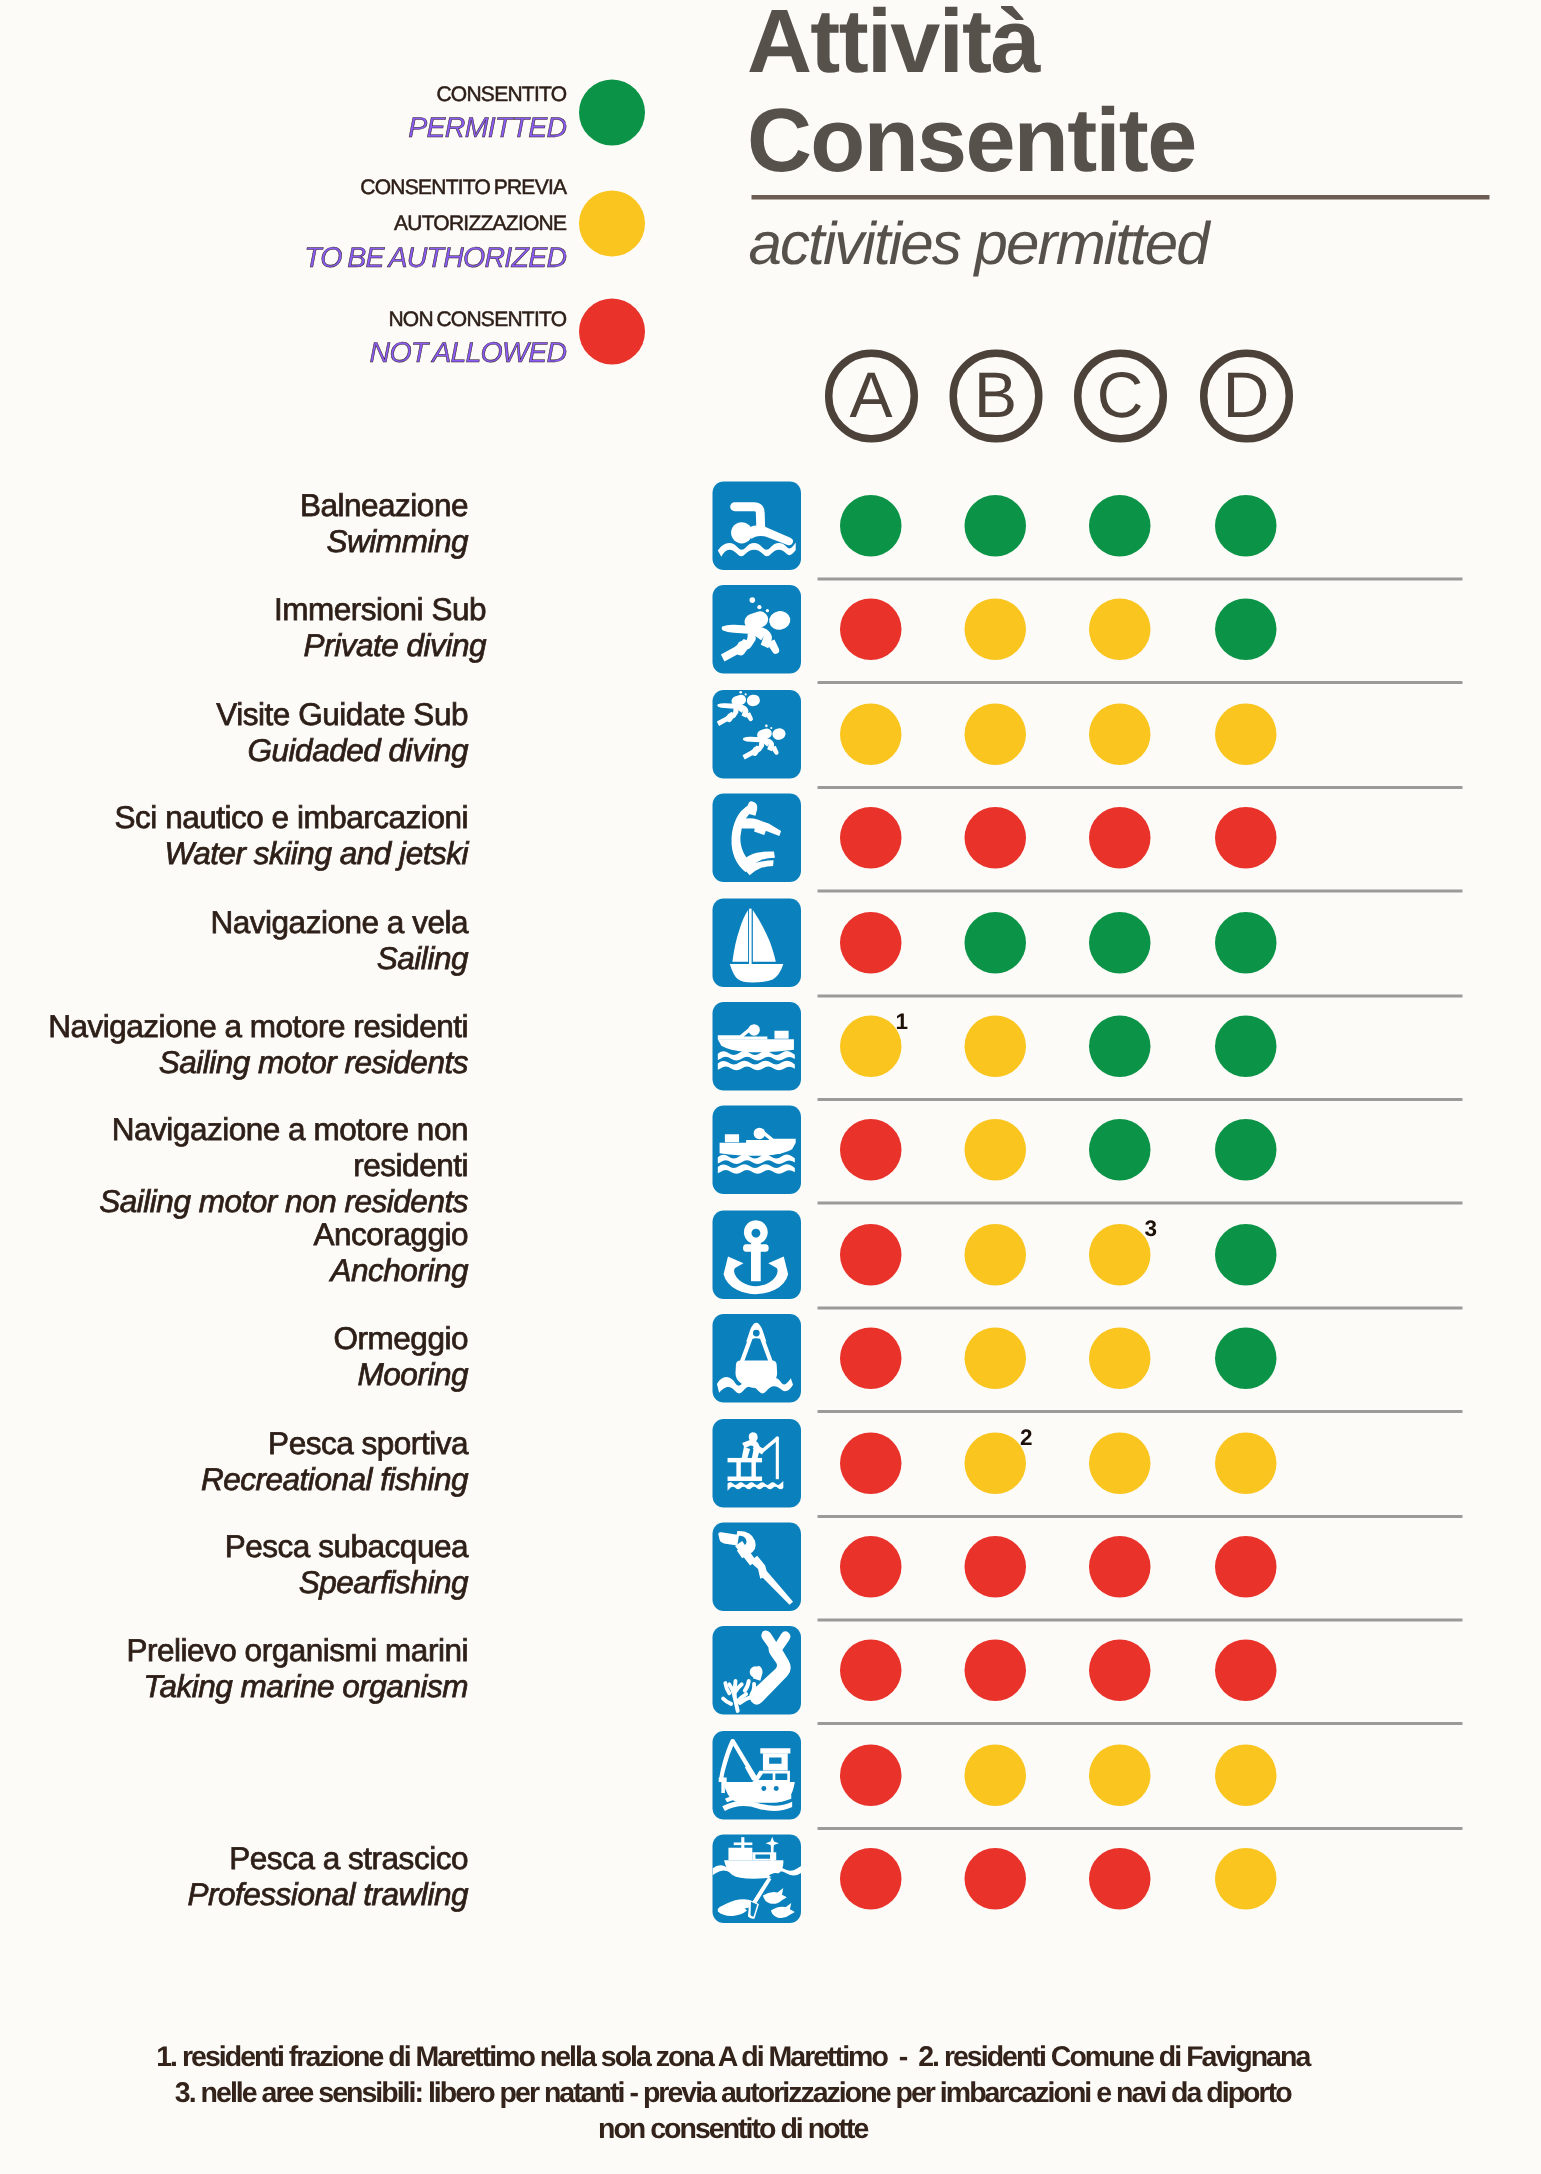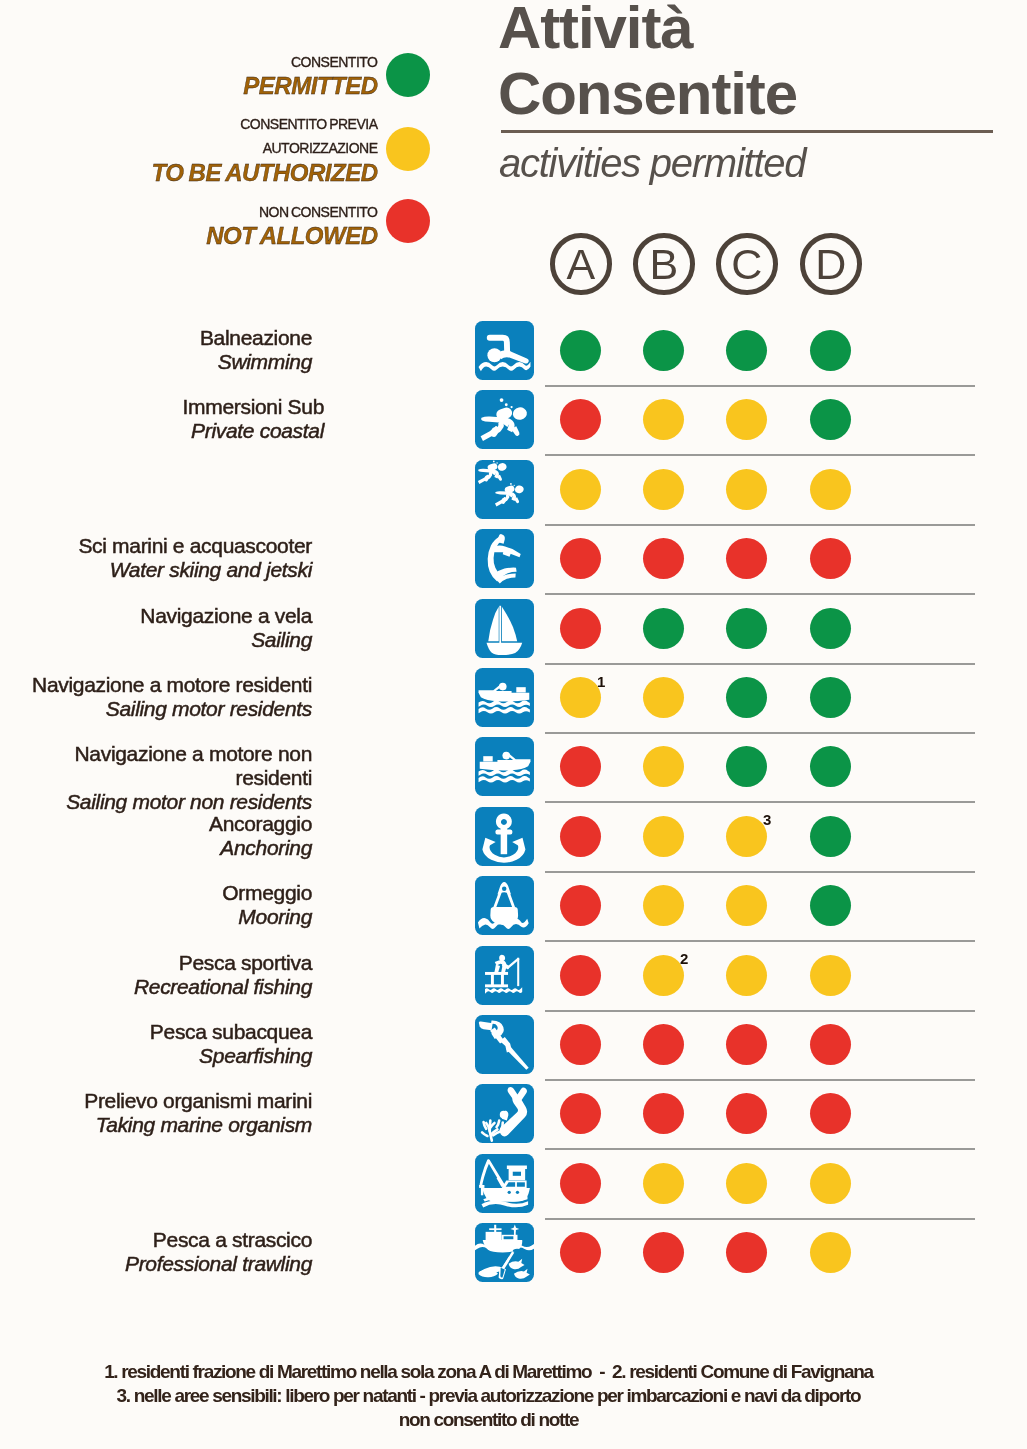--- a/index.html
+++ b/index.html
@@ -4,21 +4,21 @@
 <style>
   html,body{margin:0;padding:0;}
   body{width:1027px;height:1449px;background:#fdfbf8;overflow:hidden;position:relative;
        font-family:"Liberation Sans",sans-serif;-webkit-font-smoothing:antialiased;}
   .page{position:absolute;left:0;top:0;width:1027px;height:1449px;}
 
   
   #legend{position:absolute;left:120px;top:40px;width:320px;}
   .legend-row{position:absolute;right:0;text-align:right;}
   .legend-it{color:#2d1f18;font-size:14px;line-height:24.3px;font-weight:400;letter-spacing:-0.5px;word-spacing:-1px;white-space:pre-line;-webkit-text-stroke:0.35px #2d1f18;}
-  .legend-en{color:#a16207;font-size:24px;line-height:24.3px;font-weight:700;font-style:italic;letter-spacing:-0.5px;word-spacing:-1px;-webkit-text-stroke:0.35px #2d1f18;}
+  .legend-en{color:#8b5cf6;font-size:19px;line-height:24.3px;font-weight:400;font-style:italic;letter-spacing:-0.5px;word-spacing:-1px;-webkit-text-stroke:0.35px #2d1f18;}
   .legend-dot{position:absolute;width:44px;height:44px;border-radius:50%;}
 
   
   #title{position:absolute;left:498px;top:-5.5px;width:520px;}
   .title-line{color:#57514c;font-weight:bold;font-size:60px;line-height:66px;letter-spacing:-1.1px;}
   #title-rule{position:absolute;left:501px;top:129.5px;width:492px;height:3px;background:#6b5d52;}
   #subtitle{position:absolute;left:499px;top:140px;color:#57514c;font-style:italic;font-size:40px;line-height:46px;letter-spacing:-1.25px;}
 
   
   .col-head{position:absolute;width:61.5px;height:61.5px;border:5.2px solid #4d4239;border-radius:50%;
@@ -93,21 +93,21 @@
         </div>
         <div class="dot" style="left: 560px; background: rgb(11, 148, 71);"></div>
         <div class="dot" style="left: 643px; background: rgb(11, 148, 71);"></div>
         <div class="dot" style="left: 726px; background: rgb(11, 148, 71);"></div>
         <div class="dot" style="left: 810px; background: rgb(11, 148, 71);"></div>
         <div class="sep" style="top: 64px;"></div>
       </div>
       <div class="row" style="top: 390.4px; padding-left: 12px;">
         <div class="row-label">
           <div class="label-it">Immersioni Sub</div>
-          <div class="label-en">Private coastal</div>
+          <div class="label-en">Private diving</div>
         </div>
         <div class="icon-box">
           <svg viewBox="0 0 100 100" xmlns="http://www.w3.org/2000/svg" fill="#ffffff">
             <circle cx="45" cy="17" r="3.2"></circle>
             <circle cx="53" cy="25" r="2.4"></circle>
             <circle cx="62" cy="29" r="1.9"></circle>
             <ellipse cx="76" cy="40" rx="12" ry="10.5" transform="rotate(-10 76 40)"></ellipse>
             <g transform="rotate(-18 50 40)">
               <rect x="36" y="31" width="27" height="18" rx="9"></rect>
             </g>
@@ -118,20 +118,24 @@
             <path d="M36.5 61.5 Q42.5 65 41 70.5 L36 77.5 Q33.5 81.5 28 78.5 L13.5 86.5 L9.5 78.5 L25 70 Q28.5 68 30 64.5 Z"></path>
           </svg>
         </div>
         <div class="dot" style="left: 560px; background: rgb(232, 50, 42);"></div>
         <div class="dot" style="left: 643px; background: rgb(249, 197, 30);"></div>
         <div class="dot" style="left: 726px; background: rgb(249, 197, 30);"></div>
         <div class="dot" style="left: 810px; background: rgb(11, 148, 71);"></div>
         <div class="sep" style="top: 64px;"></div>
       </div>
       <div class="row" style="top: 459.8px;">
+        <div class="row-label">
+          <div class="label-it">Visite Guidate Sub</div>
+          <div class="label-en">Guidaded diving</div>
+        </div>
         <div class="icon-box">
           <svg viewBox="0 0 100 100" xmlns="http://www.w3.org/2000/svg" fill="#ffffff">
             <g transform="translate(-1,-13) scale(0.62)">
               <circle cx="53" cy="25" r="2.4"></circle>
               <circle cx="62" cy="29" r="1.9"></circle>
               <ellipse cx="76" cy="40" rx="12" ry="10.5" transform="rotate(-10 76 40)"></ellipse>
               <g transform="rotate(-18 50 40)">
                 <rect x="36" y="31" width="27" height="18" rx="9"></rect>
               </g>
               <path d="M11 47 Q17 44.5 25 45 L43 46 Q49 46.5 53 50 L60 55 L55 62.5 L47.5 57 Q44.5 55 40 55 L24 54 Q16.5 53.5 12 51.5 Q9.5 50.5 11 47 Z"></path>
@@ -156,21 +160,21 @@
           </svg>
         </div>
         <div class="dot" style="left: 560px; background: rgb(249, 197, 30);"></div>
         <div class="dot" style="left: 643px; background: rgb(249, 197, 30);"></div>
         <div class="dot" style="left: 726px; background: rgb(249, 197, 30);"></div>
         <div class="dot" style="left: 810px; background: rgb(249, 197, 30);"></div>
         <div class="sep" style="top: 64px;"></div>
       </div>
       <div class="row" style="top: 529.2px;">
         <div class="row-label">
-          <div class="label-it">Sci marini e acquascooter</div>
+          <div class="label-it">Sci nautico e imbarcazioni</div>
           <div class="label-en">Water skiing and jetski</div>
         </div>
         <div class="icon-box">
           <svg viewBox="0 0 100 100" xmlns="http://www.w3.org/2000/svg" fill="#ffffff">
             <path d="M45 9 Q51.5 10.5 50.5 17.5 L48.5 25 L37.5 22 L40 13 Q41.5 7.5 45 9 Z"></path>
             <path d="M41 13 Q32 18 27 28 Q22 38.5 21.5 50.5 Q21 63 25 72.5 Q29 82 37.5 89 L45 80 Q38 73.5 34.5 65.5 Q31 57.5 31.5 49 Q32 40 36 31.5 Q40 23 45.5 20.5 Z"></path>
             <path d="M34 29 Q42.5 26.5 51 29.5 L63.5 34 L77.5 42.5 L75.5 48 L60 42 Q52.5 39.5 45.5 39.5 L34.5 39.5 Q30 39 30 34.5 Q30 30 34 29 Z"></path>
             <path d="M48.5 36.5 L61 40.5 L58.5 47 L47 43 Z"></path>
             <path d="M32 76.5 Q40.5 69.5 50 67 Q58.5 65 69.5 65.5 L70.5 72.5 Q61 72.5 54.5 75.5 Q46.5 79 41.5 86.5 Z"></path>
             <path d="M36 85.5 Q44 79.5 52.5 77.5 Q60.5 75.5 69 75.5 L68.5 82 Q60.5 82 54 84.5 Q46.5 87.5 42 92.5 Z"></path>

